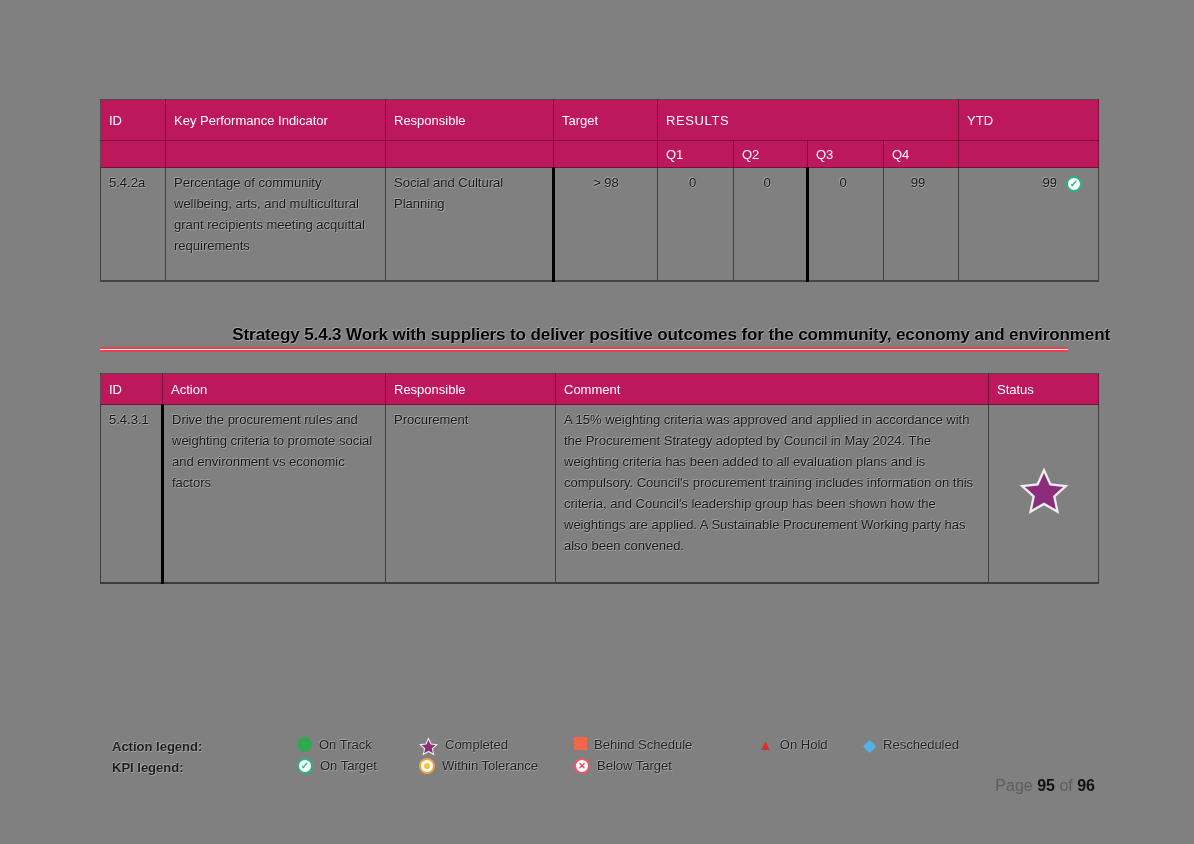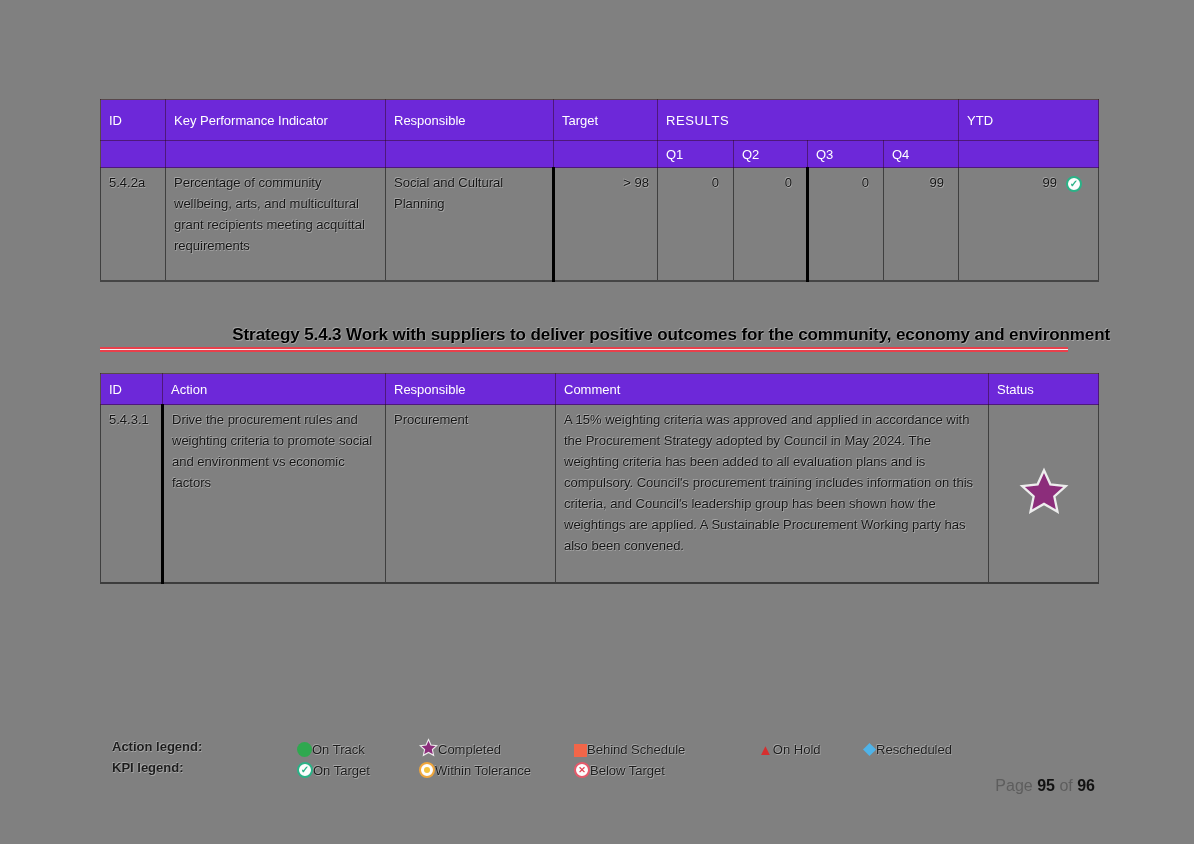--- a/index.html
+++ b/index.html
@@ -13,21 +13,21 @@
   .halo{ text-shadow:0.6px 0.6px 0 rgba(255,255,255,0.30), -0.6px -0.6px 0 rgba(255,255,255,0.30); }
 
   
   table.tbl{
     position:absolute;
     border-collapse:collapse;
     table-layout:fixed;
     border:1px solid #4a4a4a;
   }
   .tbl th{
-    background:#6d28d9;
+    background:#be185d;
     color:#fff;
     font-weight:normal;
     font-size:13px;
     padding:4px 8px;
     border:1px solid rgba(40,5,10,0.45);
     text-align:left;
     vertical-align:middle;
   }
   .tbl td{
     border:1px solid #3f3f3f;
@@ -38,21 +38,21 @@
     vertical-align:top;
     background:transparent;
   }
   .kpi{left:100px;top:99px;width:998px;}
   .kpi .hr1 th{height:32px;}
   .kpi .hr2 th{height:18px;}
   .kpi tr.data td{height:104px;border-bottom:2px solid #454545;}
   .act{left:100px;top:373px;width:998px;}
   .act .hr1 th{height:22px;}
   .act tr.data td{height:169px;border-bottom:2px solid #3c3c3c;}
-  .ar{text-align:right;}
+  .ar{text-align:center;}
   .ac{text-align:center;}
   .results-th{letter-spacing:0.6px;}
   td.thick-l{border-left:3px solid #000;}
   td.num{padding-right:14px;}
   td.ytd-cell{text-align:right;padding-right:16px;white-space:nowrap;}
 
   
   .strategy-heading{
     position:absolute;left:100px;top:325px;width:1010px;
     font-size:17px;font-weight:600;color:#000000;letter-spacing:-0.1px;text-align:right;
@@ -82,21 +82,21 @@
   td.status-cell{text-align:center;vertical-align:middle;}
   td.status-cell svg{display:inline-block;}
   .ytd-cell .icon-check{margin-left:9px;}
 
   
   .legend{position:absolute;left:100px;top:737px;width:980px;height:44px;font-size:13px;color:#1c1c1c;}
   .lrow{position:absolute;left:12px;width:100%;height:20px;}
   .lrow1{top:0;}
   .lrow2{top:21px;}
   .lg-label{position:absolute;left:0;top:2px;font-weight:bold;}
-  .lg-item{position:absolute;top:0;display:flex;align-items:flex-end;height:20px;}
+  .lg-item{position:absolute;top:0;display:flex;align-items:flex-start;gap:7px;height:20px;}
   .li-0{left:185px;} .li-1{left:307px;} .li-2{left:462px;} .li-3{left:646px;} .li-4{left:751px;}
 
   
   .footer{position:absolute;right:99px;top:777px;font-size:16px;color:#5d5d5d;}
   .footer b{color:#111;}
 </style>
 </head>
 <body>
 
 <div class="page">

